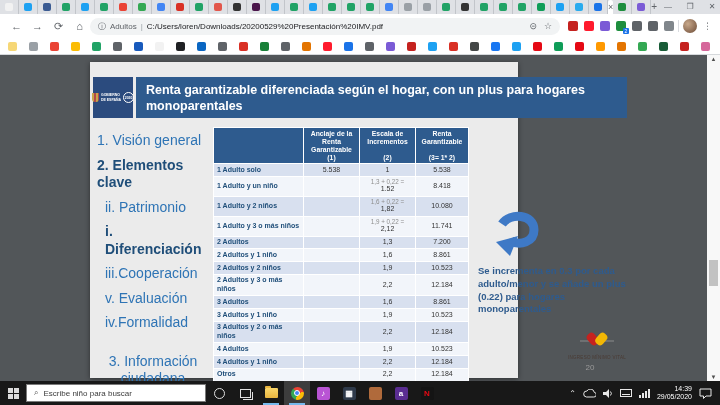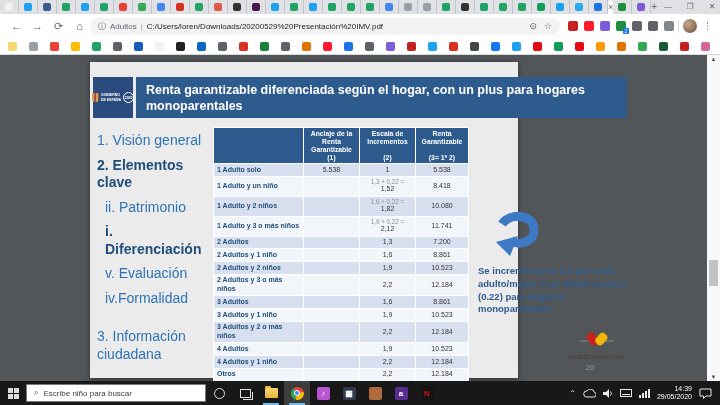--- a/index.html
+++ b/index.html
@@ -48,21 +48,21 @@
   .crest{width:7px;height:9px;background:linear-gradient(90deg,#C9A44A 0 2px,#B24A4A 2px 4px,#C9A44A 4px 6px,#B24A4A 6px);border-radius:0 0 3px 3px;flex:none;}
   .gov-txt{color:#fff;font-size:3.5px;line-height:1.2;font-weight:bold;flex:none;}
   .agenda{width:11px;height:11px;border:1px solid #fff;border-radius:50%;color:#fff;font-size:3.5px;font-weight:bold;display:flex;align-items:center;justify-content:center;flex:none;}
   .slide-title{flex:1;background:#2E5B8E;color:#fff;font-weight:bold;font-size:12.5px;line-height:1.28;display:flex;align-items:center;padding:0 10px;}
 
   .nav{position:absolute;left:7px;top:70px;width:112px;font-size:14px;color:#2E74B5;}
   .nav-item{margin-bottom:7px;line-height:1.25;}
   .nav-item.b{font-weight:bold;color:#1F4E79;}
   .nav-item.ind{padding-left:8px;}
   .nav-item.gap{}
-  .nav-item.gap2{margin-top:21px;}
+  .nav-item.gap2{margin-top:21px;text-align:center;}
 
   table.imv{position:absolute;left:123px;top:65px;width:255px;border-collapse:collapse;table-layout:fixed;}
   table.imv th{background:#2E5B8E;color:#fff;font-size:6.8px;font-weight:bold;border:1px solid #fff;vertical-align:top;padding:2px 1px;line-height:1.2;height:36px;position:relative;}
   table.imv th .sub{position:absolute;bottom:1px;left:0;right:0;text-align:center;}
   table.imv td{font-size:7px;border:1px solid #FFF;padding:1.5px 2px;line-height:1.25;color:#333;text-align:center;vertical-align:middle;}
   table.imv td.lab{text-align:left;font-weight:bold;color:#1F4E79;white-space:nowrap;padding-left:3px;}
   table.imv tr.wrap td.lab{white-space:normal;}
   table.imv tr.alt{background:#D8E0EF;}
   table.imv tr.plain{background:#F2F5FA;}
   .formula{display:block;color:#8F8F8F;font-size:6.3px;line-height:1.15;}
@@ -304,20 +304,21 @@
           <span class="agenda">2030</span>
         </div>
         <div class="slide-title">Renta garantizable diferenciada según el hogar, con un plus para hogares monoparentales</div>
       </div>
 
       <div class="nav">
           <div class="nav-item">1. Visión general</div>
           <div class="nav-item b gap">2. Elementos clave</div>
           <div class="nav-item ind">ii. Patrimonio</div>
           <div class="nav-item b ind">i.  Diferenciación</div>
+          <div class="nav-item ind">iii.Cooperación</div>
           <div class="nav-item ind">v. Evaluación</div>
           <div class="nav-item ind">iv.Formalidad</div>
           <div class="nav-item gap2">3. Información ciudadana</div>
         </div>
 
       <table class="imv">
         <thead>
             <tr>
               <th style="width: 90px;"><span></span><span class="sub"></span></th>
               <th style="width: 56px;"><span>Anclaje de la Renta Garantizable</span><span class="sub">(1)</span></th>

